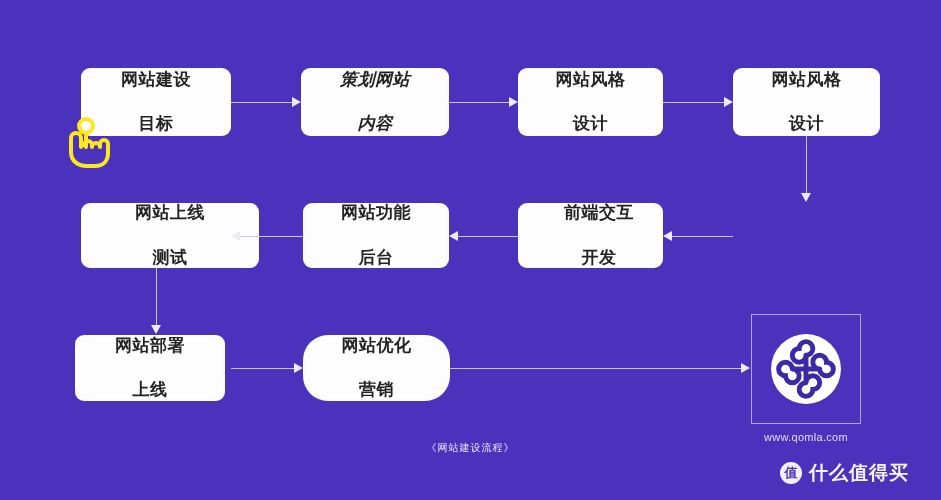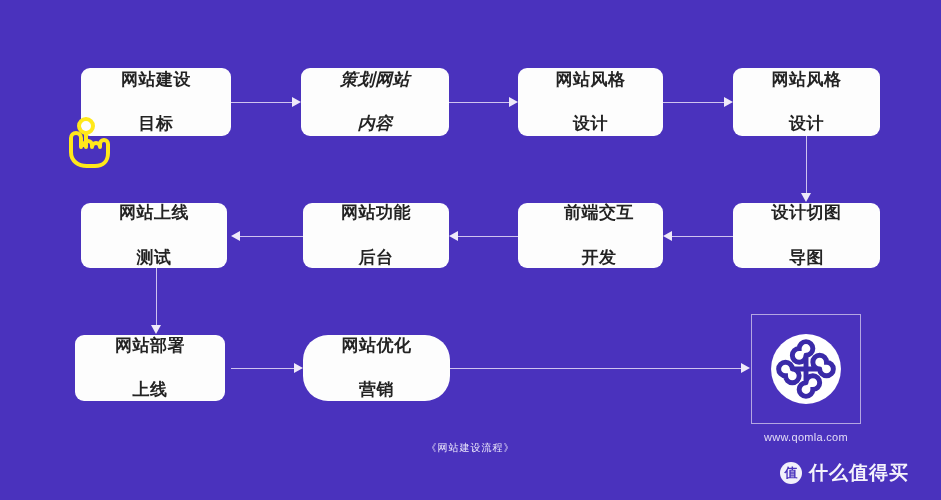--- a/index.html
+++ b/index.html
@@ -176,39 +176,35 @@
 
   <div class="conn-h" style="left:449px; top:102px; width:61px;"></div>
   <div class="arrow arrow-r" style="left:509px; top:97px;"></div>
 
   <div class="conn-h" style="left:663px; top:102px; width:62px;"></div>
   <div class="arrow arrow-r" style="left:724px; top:97px;"></div>
 
   <div class="conn-v" style="left:806px; top:136px; height:58px;"></div>
   <div class="arrow arrow-d" style="left:801px; top:193px;"></div>
 
-  <div class="node" style="left:81px; top:203px; width:146px; height:65px;">
+  <div class="node" style="left:81px; top:203px; width:178px; height:65px;">
     <span class="ln">网站上线</span>
     <span class="ln">测试</span>
   </div>
 
   <div class="node" style="left:303px; top:203px; width:146px; height:65px;">
     <span class="ln">网站功能</span>
     <span class="ln">后台</span>
   </div>
 
   <div class="node" style="left:518px; top:203px; width:145px; height:65px;padding-left:17px;">
     <span class="ln">前端交互</span>
     <span class="ln">开发</span>
   </div>
 
-  <div class="node" style="left:733px; top:203px; width:147px; height:65px;">
-    <span class="ln">设计切图</span>
-    <span class="ln">导图</span>
-  </div>
 
   <div class="conn-h" style="left:672px; top:236px; width:61px;"></div>
   <div class="arrow arrow-l" style="left:663px; top:231px;"></div>
 
   <div class="conn-h" style="left:458px; top:236px; width:60px;"></div>
   <div class="arrow arrow-l" style="left:449px; top:231px;"></div>
 
   <div class="conn-h" style="left:240px; top:236px; width:63px;"></div>
   <div class="arrow arrow-l" style="left:231px; top:231px;"></div>
 

